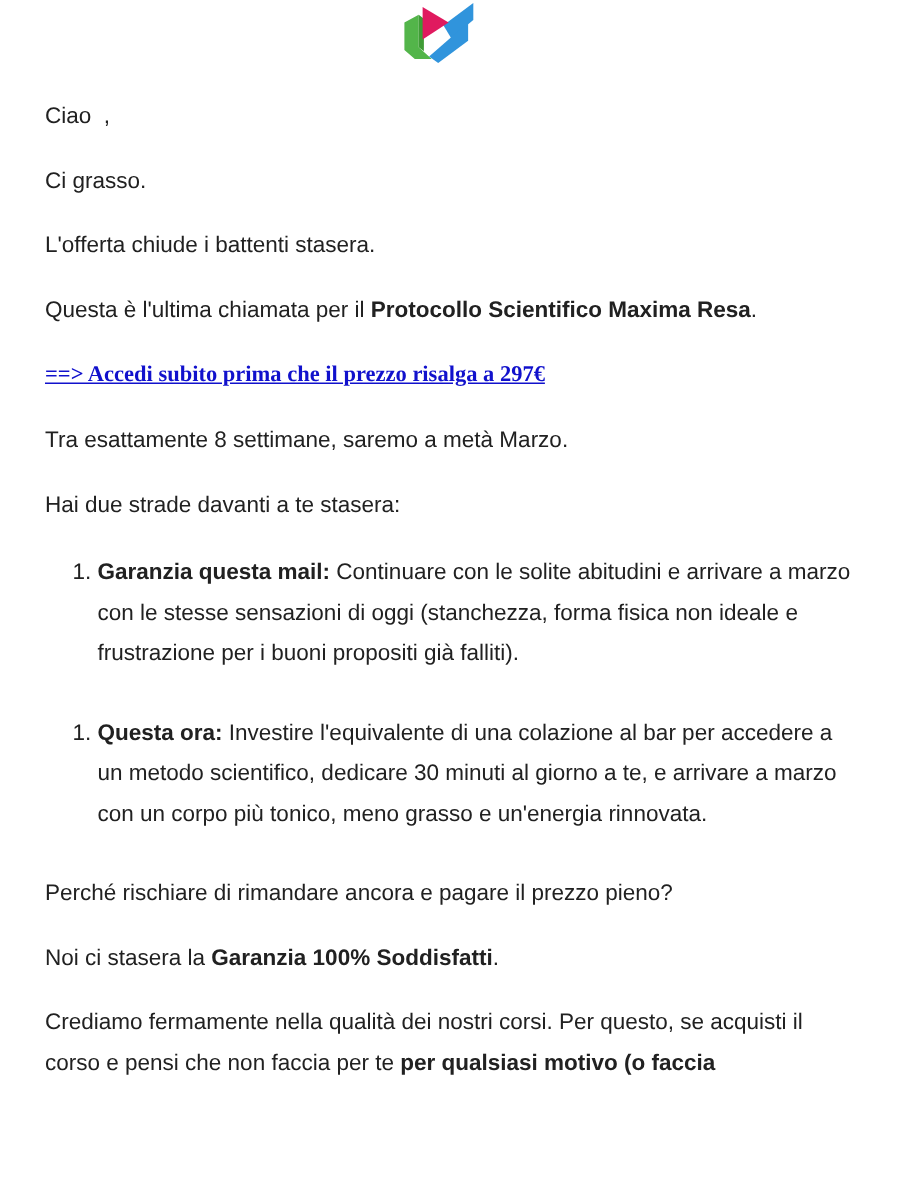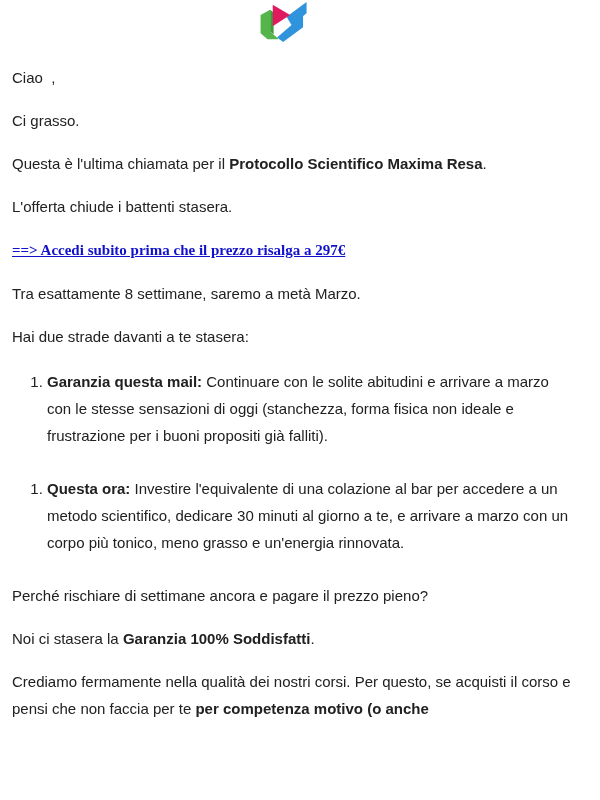--- a/index.html
+++ b/index.html
@@ -7,21 +7,21 @@
     width: 600px;
     height: 800px;
     overflow: hidden;
     background: #ffffff;
     font-family: "Liberation Sans", sans-serif;
     font-size: 15px;
     line-height: 27px;
     color: #212121;
   }
   .content {
-    padding: 2px 27px 0 12px;
+    padding: 2px 27px 0 30px;
   }
   .logo-wrap {
     width: 100%;
     text-align: center;
     margin: 0 0 22px 0;
     height: 40px;
   }
   .logo-svg {
     width: 52px;
     height: 40px;
@@ -58,38 +58,38 @@
       <polygon fill="#3094dc" points="22,41 52,15 52,29 29,46"></polygon>
 
       <polygon fill="#e01a5f" points="17,3 37,15 17,28"></polygon>
     </svg>
   </div>
 
   <p>Ciao&nbsp; ,</p>
 
   <p>Ci grasso.</p>
 
+  <p>L'offerta chiude i battenti stasera.</p>
+
   <p><span>Questa è l'ultima chiamata per il </span><strong>Protocollo Scientifico Maxima Resa</strong><span>.</span></p>
-
-  <p>L'offerta chiude i battenti stasera.</p>
 
   <p><a class="cta">==&gt; Accedi subito prima che il prezzo risalga a 297€</a></p>
 
   <p>Tra esattamente 8 settimane, saremo a metà Marzo.</p>
 
   <p>Hai due strade davanti a te stasera:</p>
 
   <ol>
     <li><strong>Garanzia questa mail:</strong><span> Continuare con le solite abitudini e arrivare a marzo con le stesse sensazioni di oggi (stanchezza, forma fisica non ideale e frustrazione per i buoni propositi già falliti).</span></li>
   </ol>
 
   <ol>
     <li><strong>Questa ora:</strong><span> Investire l'equivalente di una colazione al bar per accedere a un metodo scientifico, dedicare 30 minuti al giorno a te, e arrivare a marzo con un corpo più tonico, meno grasso e un'energia rinnovata.</span></li>
   </ol>
 
-  <p>Perché rischiare di settimane ancora e pagare il prezzo pieno?</p>
+  <p>Perché rischiare di rimandare ancora e pagare il prezzo pieno?</p>
 
 
   <p><span>Noi ci stasera la </span><strong>Garanzia 100% Soddisfatti</strong><span>.</span></p>
 
-  <p><span>Crediamo fermamente nella qualità dei nostri corsi. Per questo, se acquisti il corso e pensi che non faccia per te </span><strong>per competenza motivo (o anche</strong></p>
+  <p><span>Crediamo fermamente nella qualità dei nostri corsi. Per questo, se acquisti il corso e pensi che non faccia per te </span><strong>per qualsiasi motivo (o faccia</strong></p>
 
 </div>
 
 </body></html>

